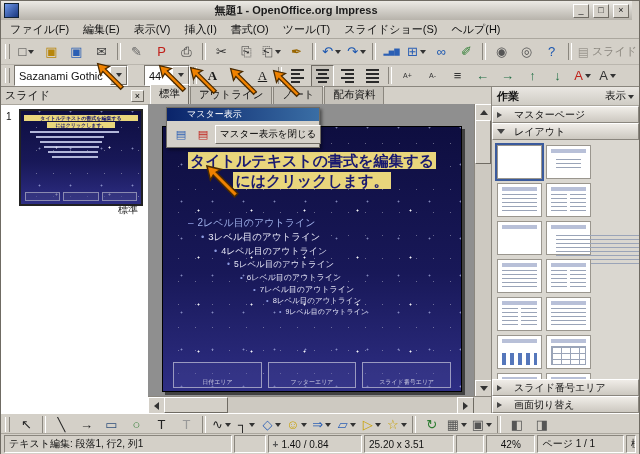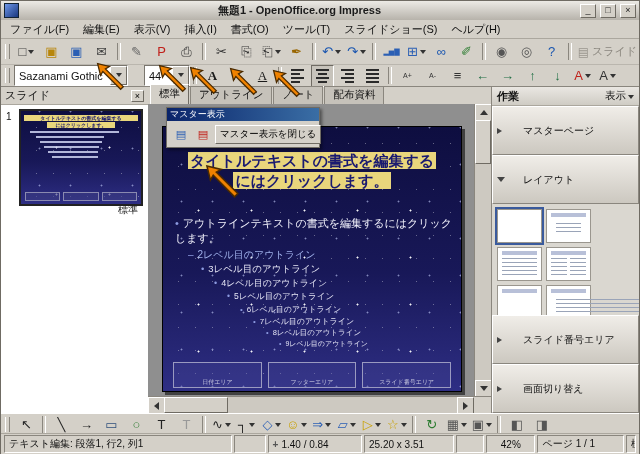--- a/index.html
+++ b/index.html
@@ -1,21 +1,21 @@
 <!DOCTYPE html>
 <html><head>
 <meta charset="utf-8">
 <style>
   html,body{margin:0;padding:0}
   body{width:640px;height:454px;position:relative;overflow:hidden;
        font-family:"Liberation Sans","DejaVu Sans",sans-serif;font-size:11px;color:#111;background:#d4d0c8}
   .window{position:absolute;inset:0;box-shadow:inset 0 0 0 1px #6f6b63;background:#d4d0c8}
 
   
-  .titlebar{position:absolute;left:1px;right:1px;top:1px;height:19px;display:flex;align-items:center;gap:4px;
+  .titlebar{position:absolute;left:1px;right:8px;top:1px;height:19px;display:flex;align-items:center;gap:4px;
             padding:0 3px;background:linear-gradient(#eceae5,#b7b3ab);border-bottom:1px solid #8a867e}
   .app-icon{width:13px;height:13px;flex:none;border:1px solid #123;background:linear-gradient(135deg,#6e97e8,#18367e)}
   .title-text{flex:1;text-align:center;font-weight:bold;font-size:11px;color:#1b1b1b}
   .wbtn{width:16px;height:14px;padding:0;font-size:9px;line-height:11px;text-align:center;color:#222;
         background:#d4d0c8;border:1px solid;border-color:#fff #6f6b63 #6f6b63 #fff;font-family:inherit}
   .menubar{position:absolute;left:1px;right:1px;top:20px;height:18px;display:flex;align-items:center;
            padding:0 2px;background:#d4d0c8;border-bottom:1px solid #aba79e}
   .menu-item{padding:19px 7px;white-space:nowrap}
 
   
@@ -92,21 +92,21 @@
   .oline .obullet{margin-right:4px;color:#8c9ae0}
   .lv1{color:#f2f2fc;margin-bottom:2px}
   .lv2{color:#9fb0ea}
   #footers{position:absolute;left:10px;right:10px;bottom:3px;display:flex;gap:6px}
   .fbox{flex:1;height:22px;border:1px solid #9a9ac0;background:rgba(70,70,150,.35);
         display:flex;align-items:flex-end;justify-content:center;padding:1px}
   .ftext{font-size:6px;line-height:7px;color:#c8c8e0;white-space:nowrap}
 
   .mpopup{position:absolute;left:18px;top:3px;width:152px;background:#d4d0c8;border:1px solid #6f6b63;
           box-shadow:2px 2px 3px rgba(0,0,0,.45);z-index:20}
-  .mp-title{height:13px;display:flex;align-items:center;padding:0 3px;color:#fff;font-size:9px;
+  .mp-title{height:13px;display:flex;align-items:center;padding:0 20px;color:#fff;font-size:9px;
             background:linear-gradient(90deg,#0a246a,#3a6ea5)}
   .mp-body{display:flex;align-items:center;gap:1px;padding:3px}
   .tbtn.small{min-width:18px;height:18px}.tbtn.small .glyph{font-size:11px}
   .mp-close{font-size:9.5px;padding:2px 4px;white-space:nowrap;background:#d4d0c8;font-family:inherit;
             border:1px solid;border-color:#fff #6f6b63 #6f6b63 #fff}
 
   .vscroll{position:absolute;right:0;top:17px;width:16px;height:293px;background:#cdc9c1;border-left:1px solid #8a867e}
   .hscroll{position:absolute;left:0;bottom:0;width:326px;height:16px;background:#cdc9c1;border-top:1px solid #8a867e}
   .corner{position:absolute;right:0;bottom:0;width:16px;height:16px;background:#d4d0c8;border-top:1px solid #8a867e}
   .sbtn{position:absolute;width:15px;height:15px;display:flex;align-items:center;justify-content:center;
@@ -120,21 +120,21 @@
           border:1px solid;border-color:#fff #6f6b63 #6f6b63 #fff}
   .hthumb{position:absolute;top:0;left:16px;width:62px;height:14px;background:#d4d0c8;
           border:1px solid;border-color:#fff #6f6b63 #6f6b63 #fff}
 
   .taskpanel{position:absolute;left:490px;right:0;top:0;height:100%;display:flex;flex-direction:column;
              background:#d4d0c8;border-left:1px solid #8a867e}
   .tp-header{height:18px;flex:none;display:flex;align-items:center;padding:0 5px;
              background:linear-gradient(#eae7e2,#cfccc4);border-bottom:1px solid #aba79e}
   .tp-title{font-weight:bold}
   .tp-view{margin-left:auto;display:flex;align-items:center;font-size:10.5px}
-  .tp-bar{height:15px;flex:none;display:flex;align-items:center;gap:17px;padding:16px 4px;font-size:10px;
+  .tp-bar{height:15px;flex:none;display:flex;align-items:center;gap:8px;padding:0 4px;font-size:10px;
           background:linear-gradient(#f0ede8,#ccc8c0);border:1px solid;border-color:#fff #8a867e #8a867e #fff}
   .tp-exp{width:0;height:0;border:3px solid transparent;border-left:5px solid #444;margin-right:1px}
   .tp-bar.expanded .tp-exp{border:4px solid transparent;border-top:5px solid #444;margin-top:4px}
   #layout-grid{flex:1;display:flex;flex-wrap:wrap;gap:4px;align-content:flex-start;padding:5px;
                background:#dad7d0;overflow:hidden}
   .lt{width:43px;height:32px;background:#fff;border:1px solid #9a968e;position:relative}
   .lt.sel{outline:2px solid #3a5a9c}
   .lt .tt{position:absolute;top:3px;left:4px;right:4px;height:4px;background:#b8c0d8}
   .lt .c{position:absolute;top:10px;left:4px;right:4px;bottom:3px}
   .c.title{top:13px;left:9px;right:9px;bottom:8px;background:repeating-linear-gradient(to bottom,#9aa4b8 0 1px,transparent 1px 4px)}
@@ -395,21 +395,20 @@
           <span class="tab">配布資料</span>
         </div>
 
       <div class="canvas">
         <div class="slide stars">
           <div class="slide-title">
             <div><span class="hl">タイトルテキストの書式を編集する</span></div>
             <div><span class="hl">にはクリックします。</span></div>
           </div>
           <div id="outline">
-              <div class="oline lv1" style="padding-left: 6px; font-size: 11px;"><span class="obullet">•</span><span class="otext">アウトラインテキストの書式を編集するにはクリックします。</span></div>
               <div class="oline lv2" style="padding-left: 19px; font-size: 10px;"><span class="obullet">–</span><span class="otext">2レベル目のアウトライン</span></div>
               <div class="oline lv3" style="padding-left: 32px; font-size: 9.5px;"><span class="obullet">•</span><span class="otext">3レベル目のアウトライン</span></div>
               <div class="oline lv4" style="padding-left: 45px; font-size: 9px;"><span class="obullet">•</span><span class="otext">4レベル目のアウトライン</span></div>
               <div class="oline lv5" style="padding-left: 58px; font-size: 8.5px;"><span class="obullet">•</span><span class="otext">5レベル目のアウトライン</span></div>
               <div class="oline lv6" style="padding-left: 71px; font-size: 8px;"><span class="obullet">•</span><span class="otext">6レベル目のアウトライン</span></div>
               <div class="oline lv7" style="padding-left: 84px; font-size: 8px;"><span class="obullet">•</span><span class="otext">7レベル目のアウトライン</span></div>
               <div class="oline lv8" style="padding-left: 97px; font-size: 7.5px;"><span class="obullet">•</span><span class="otext">8レベル目のアウトライン</span></div>
               <div class="oline lv9" style="padding-left: 110px; font-size: 7px;"><span class="obullet">•</span><span class="otext">9レベル目のアウトライン</span></div>
             </div>
           <div id="footers">

